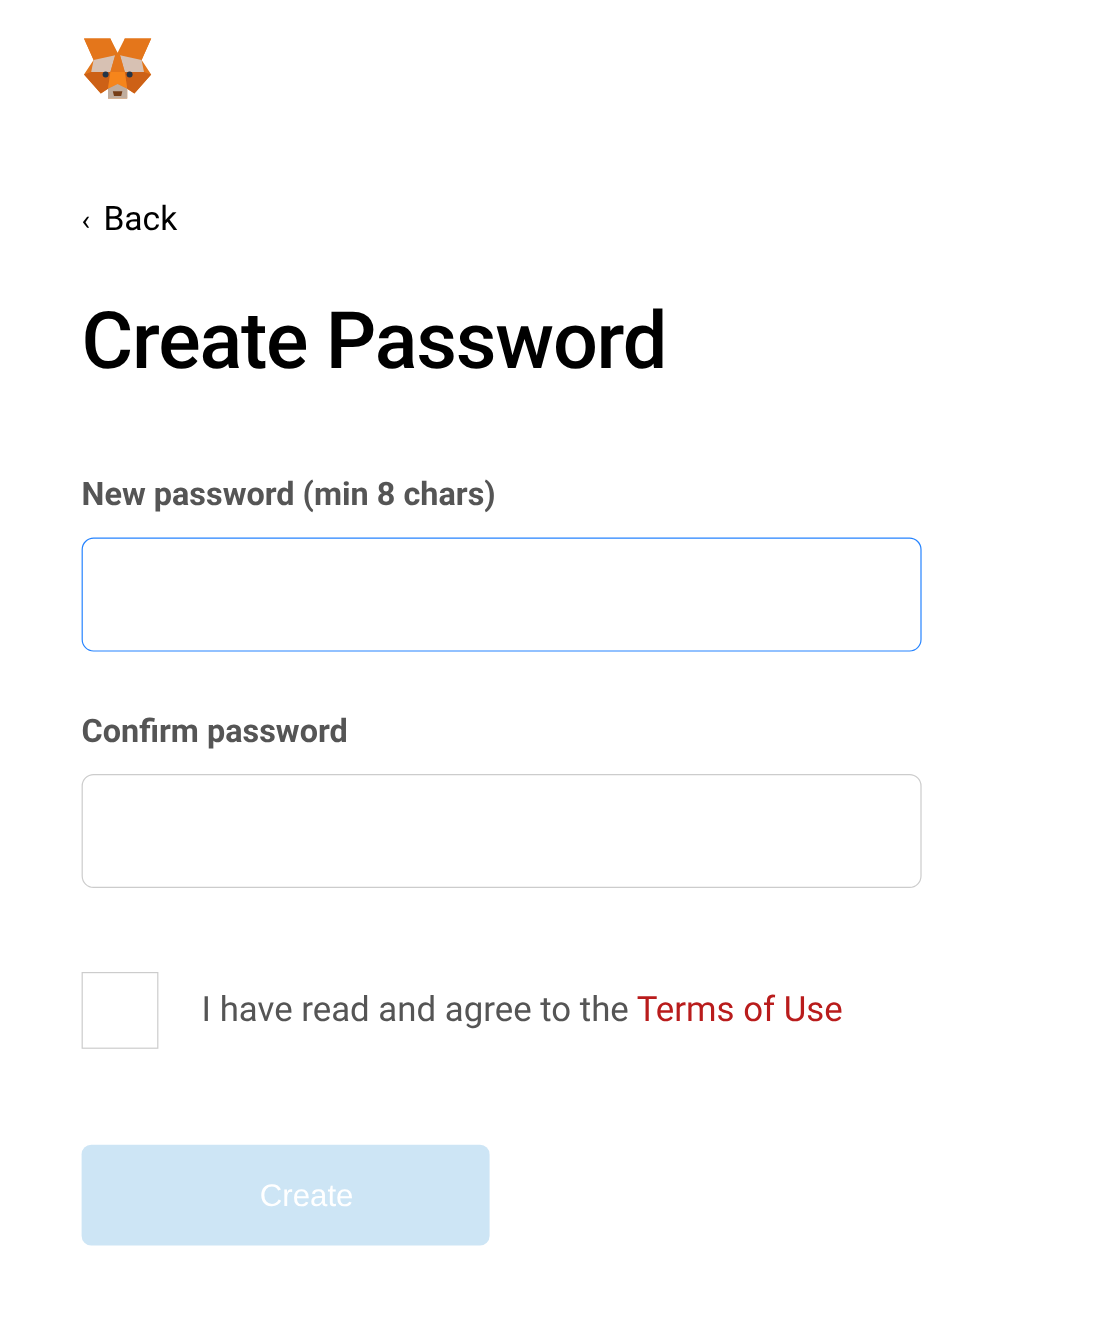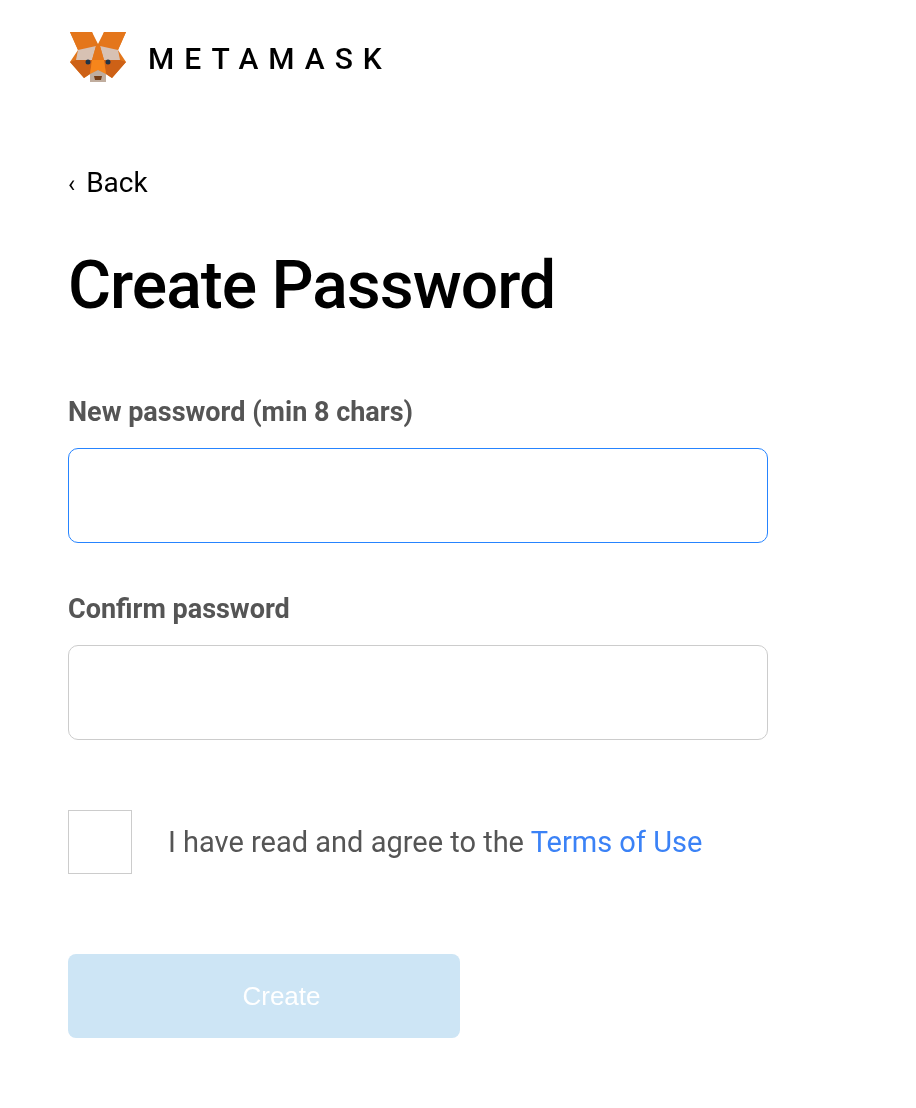--- a/index.html
+++ b/index.html
@@ -85,25 +85,25 @@
       cursor: pointer;
       appearance: none;
       -webkit-appearance: none;
     }
     .terms-text {
       font-size: 29px;
       color: #555555;
       font-weight: 400;
     }
     .terms-link {
-      color: #3b82f6;
+      color: #b91c1c;
       cursor: pointer;
     }
     .create-button {
-      width: 392px;
+      width: 340px;
       height: 84px;
       background: #cde5f5;
       color: #ffffff;
       border: none;
       border-radius: 8px;
       font-size: 26px;
       font-weight: 400;
       cursor: pointer;
       padding-left: 35px;
     }
@@ -122,21 +122,20 @@
     <polygon points="50,20 32,16 36,30 52,30" fill="#d7c1b3"></polygon>
     <polygon points="8,30 24,30 22,44 16,48 2,32" fill="#cd6116"></polygon>
     <polygon points="52,30 36,30 38,44 44,48 58,32" fill="#cd6116"></polygon>
     <polygon points="24,30 36,30 38,44 30,40 22,44" fill="#f6851b"></polygon>
     <polygon points="22,44 30,40 38,44 38,52 22,52" fill="#c0ad9e"></polygon>
     <polygon points="24,30 28,16 32,16 36,30" fill="#e4761b"></polygon>
     <circle cx="20" cy="32" r="2.5" fill="#233447"></circle>
     <circle cx="40" cy="32" r="2.5" fill="#233447"></circle>
     <polygon points="26,46 34,46 33,50 27,50" fill="#763d16"></polygon>
   </svg>
-  <span class="brand-name">METAMASK</span>
 </div>
 
 <div class="back-link">
   <span class="chevron">‹</span>
   <span>Back</span>
 </div>
 
 <h1 class="page-title">Create Password</h1>
 
 <div class="field-group">

